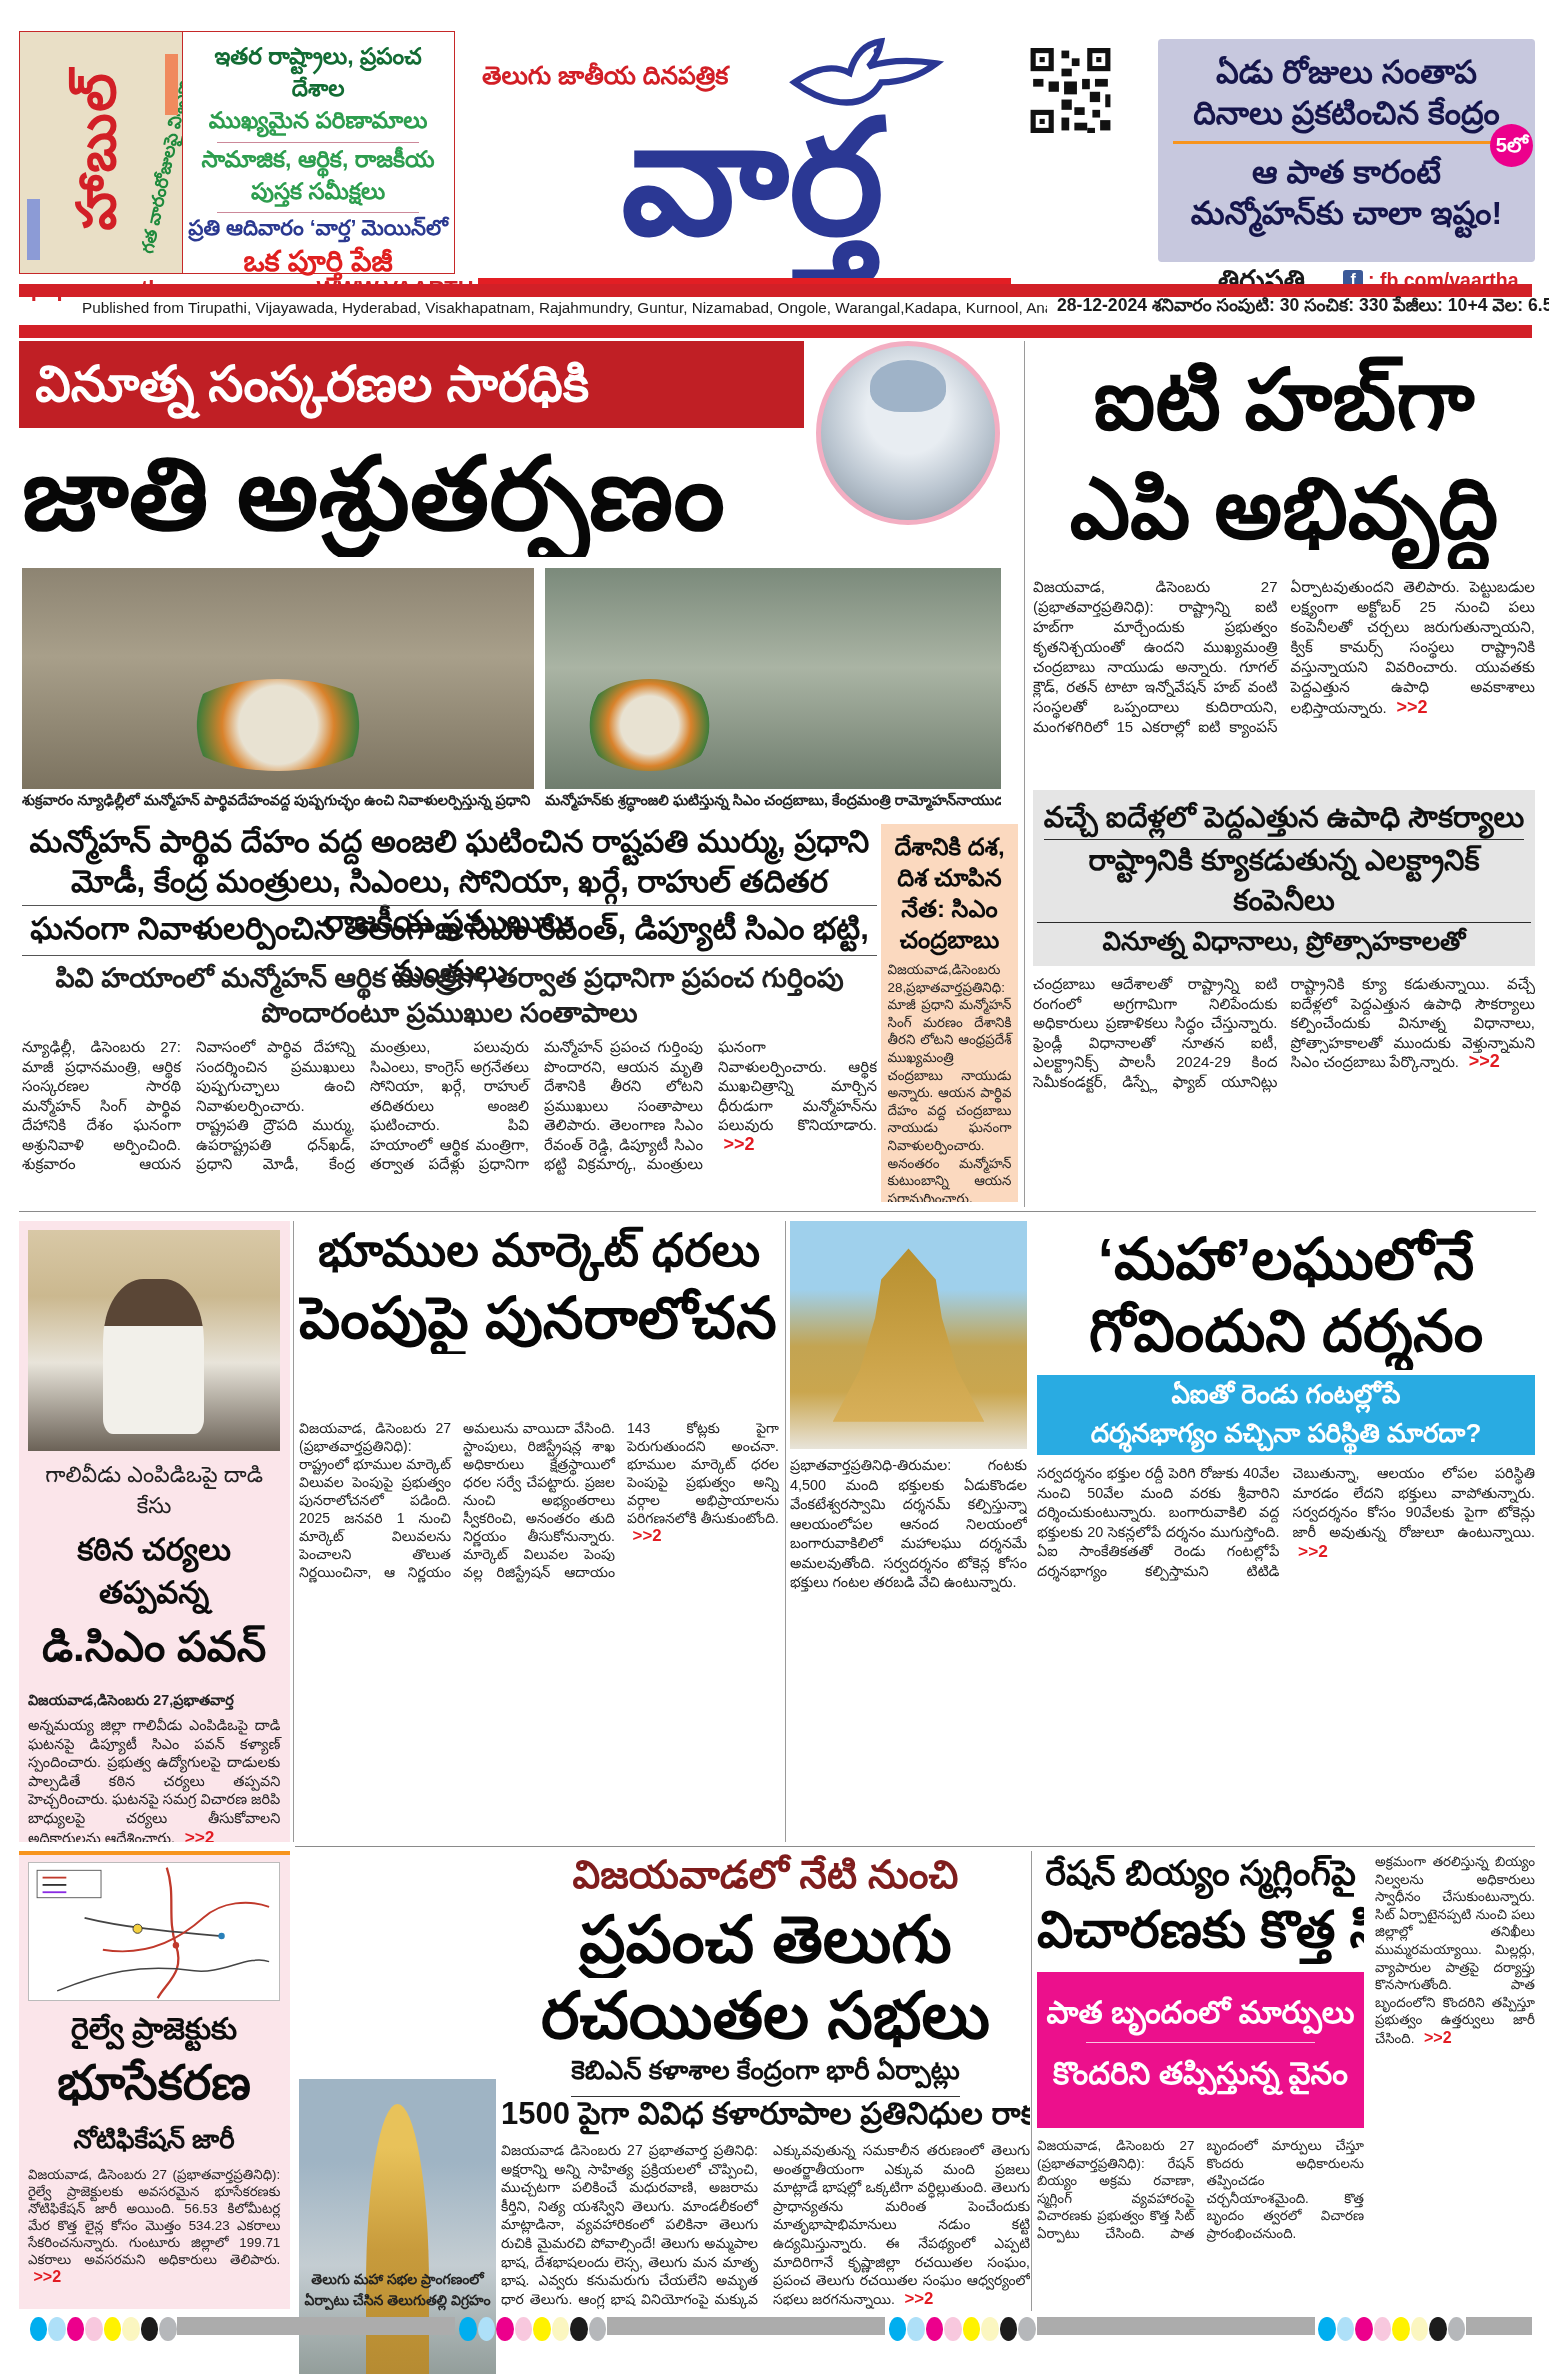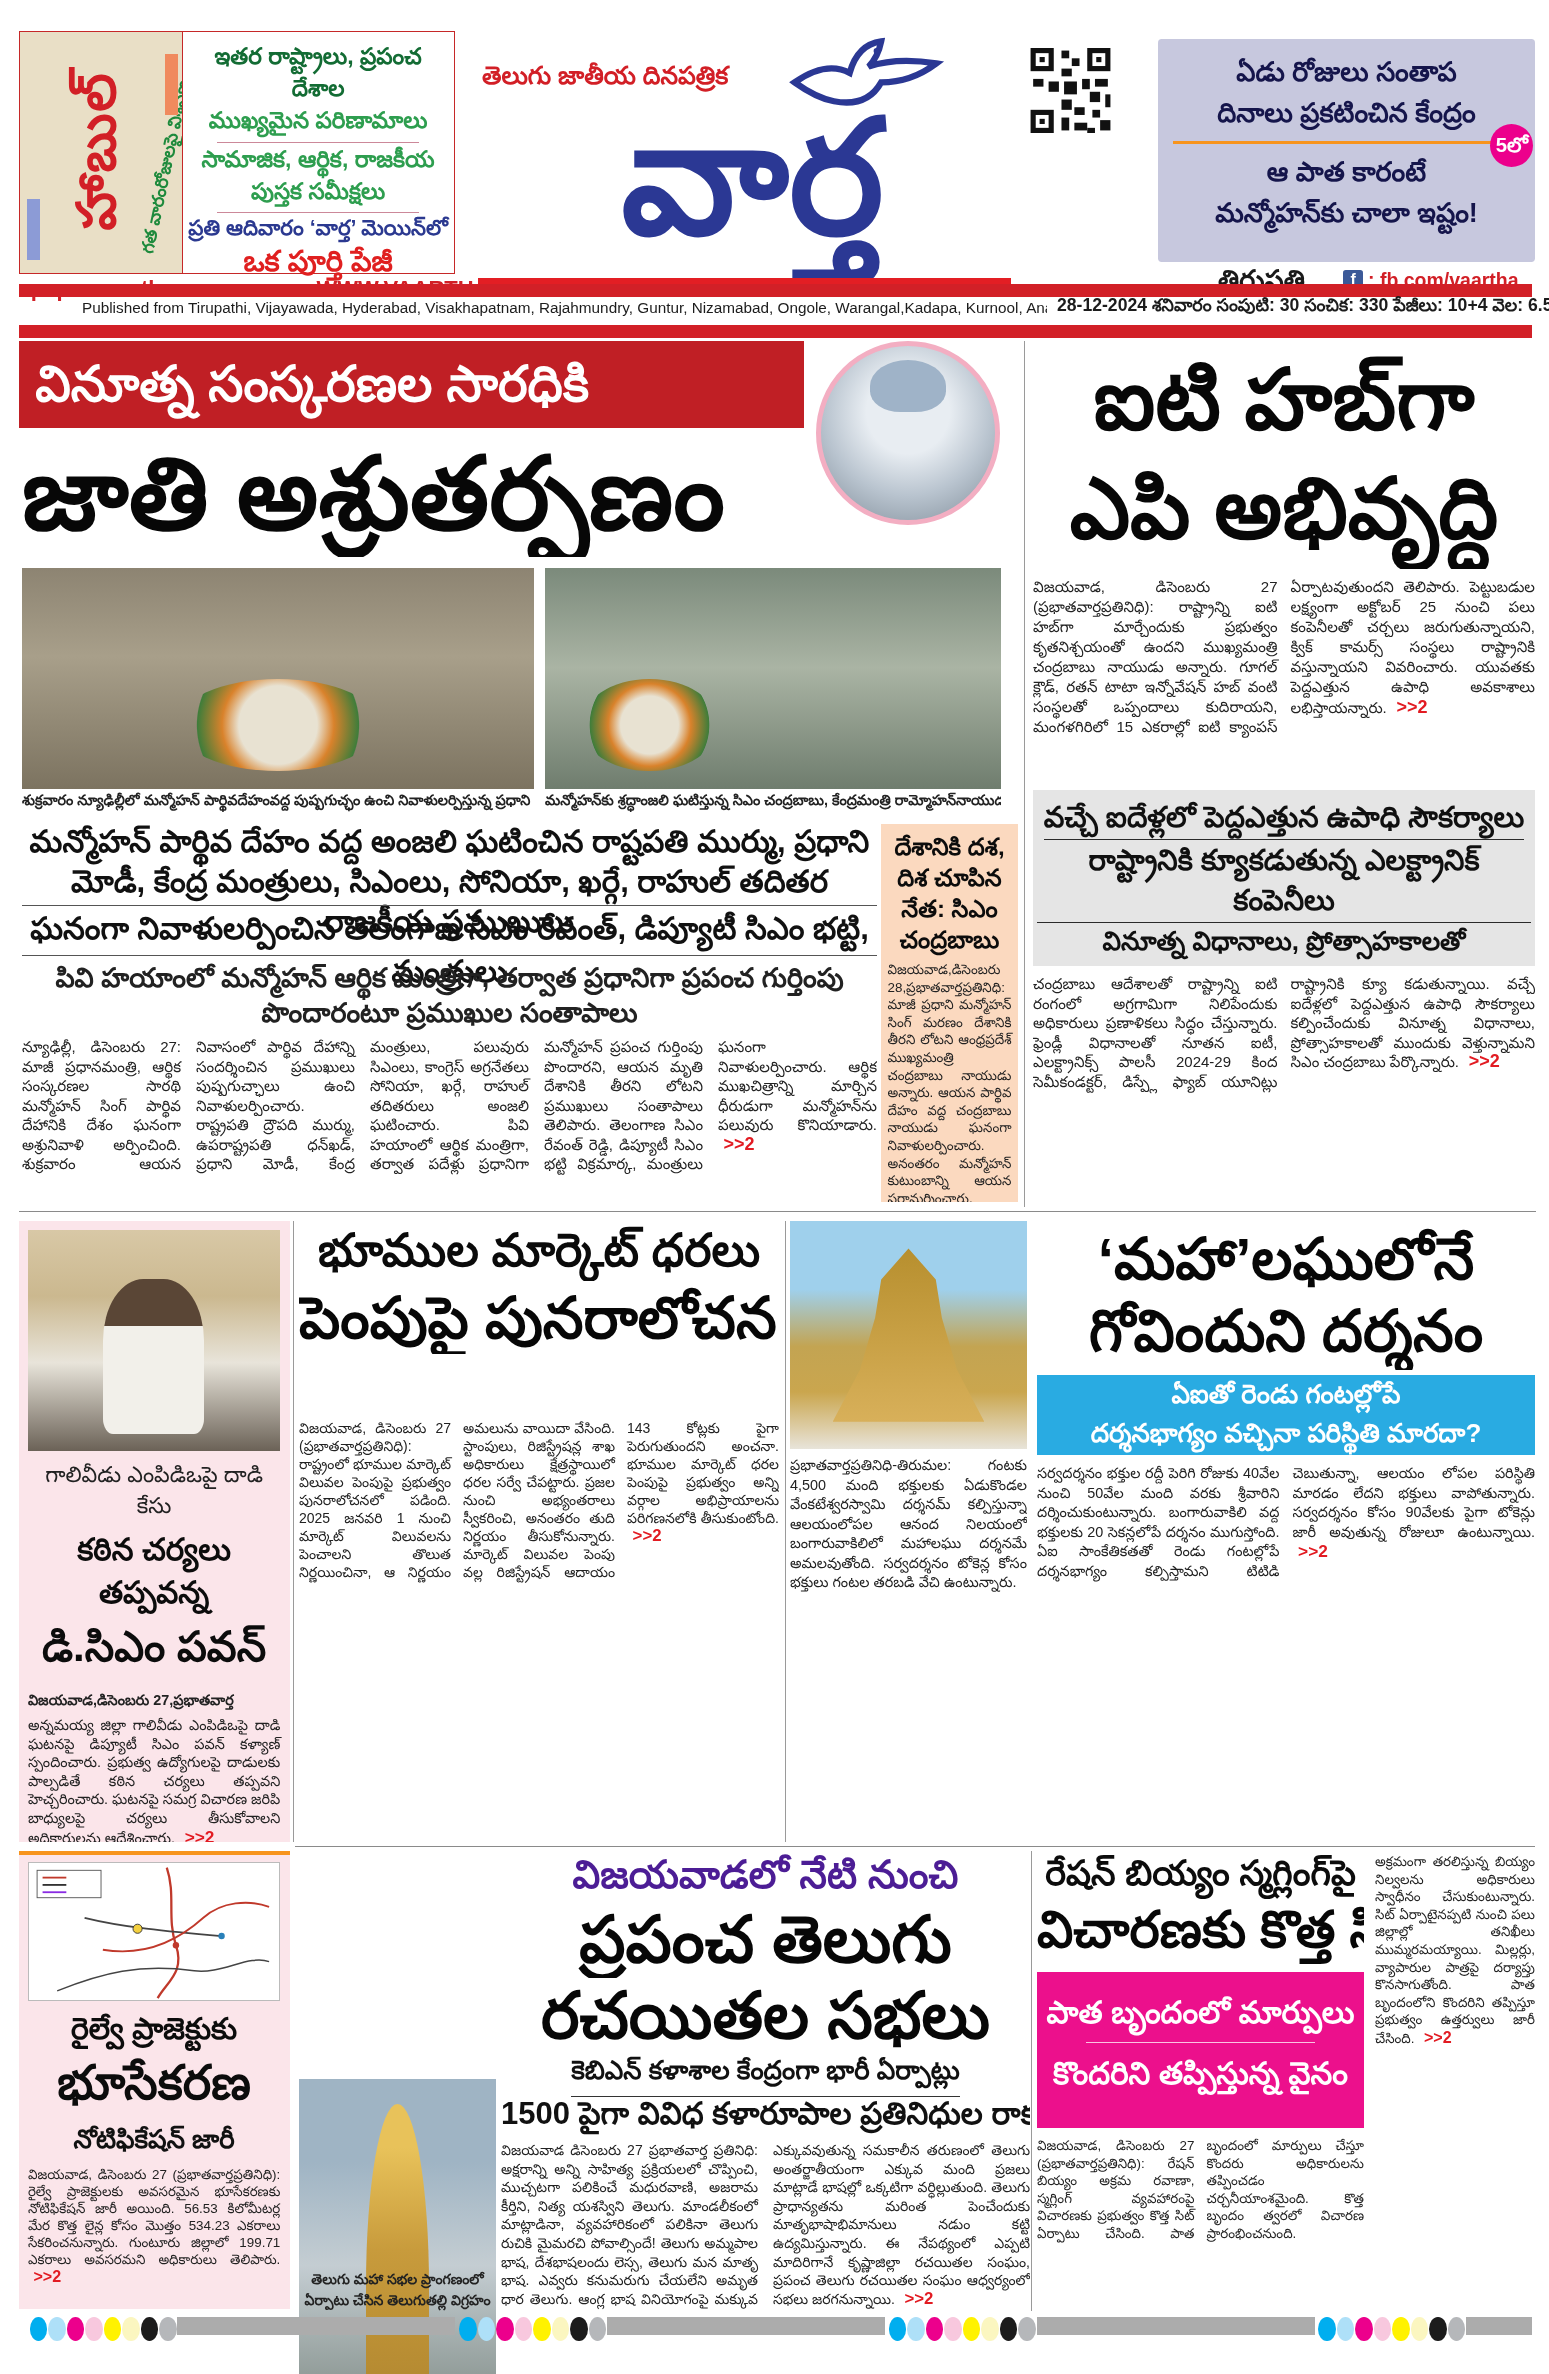--- a/index.html
+++ b/index.html
@@ -25,21 +25,21 @@
   .promo-div{border-top:0.9px solid #cc8899;width:78%;margin:2.8px auto;}
   .promo-l5{color:#2b3990;font-weight:700;font-size:21.3px;}
   .promo-l6{color:#e02020;font-weight:900;font-size:29px;}
   .epaper-row{left:18.6px;top:276px;width:761px;height:24px;font-weight:800;font-size:22px;color:#d21f26;}
   .epaper-row .u2{margin-left:85px;}
   .tagline{left:482px;top:61px;width:315px;color:#d21f26;font-weight:800;font-size:25px;}
   .logo-text{left:478px;top:85px;width:549px;height:197px;color:#2b3894;font-weight:900;font-size:160px;line-height:186px;text-align:center;overflow:hidden;}
   .logo-underline{left:478px;top:278px;width:533px;height:8.3px;background:#e31e24;}
   .lav-box{left:1158px;top:39px;width:377px;height:223px;background:#c7c8de;border-radius:3.7px;padding:13px 7.4px 9.3px 7.4px;
     text-align:center;color:#15154b;font-weight:800;position:absolute;}
-  .lav-l{font-size:27px;line-height:41px;text-align:center;}
+  .lav-l{font-size:32px;line-height:41px;text-align:center;}
   .lav-div{border-top:3.7px solid #f7941d;width:96%;margin:7.4px auto;position:relative;}
   .lav-badge{position:absolute;right:-13px;top:-20.4px;width:43px;height:43px;border-radius:50%;background:#ec008c;color:#fff;
     font-size:20.4px;font-weight:900;line-height:43px;text-align:center;}
   .edition{left:1178px;top:265px;width:167px;font-size:27px;font-weight:800;color:#1a1a1a;text-align:center;}
   .fb-row{left:1343px;top:269px;width:197px;display:flex;align-items:center;gap:4.6px;}
   .fb-ic{width:20.4px;height:20.4px;background:#3b5998;color:#fff;font-weight:900;font-size:16px;text-align:center;line-height:20.4px;border-radius:2.8px;}
   .fb-tx{color:#d21f26;font-weight:800;font-size:19.5px;}
   .rule-red{left:18.6px;width:1513px;height:13px;background:#d22027;}
   .pub-line{left:82px;top:299px;width:965px;font-size:15.3px;color:#1c1c1c;white-space:nowrap;overflow:hidden;}
   .issue-info{left:1057px;top:295px;width:478px;font-size:17.6px;font-weight:800;color:#1c1c1c;white-space:nowrap;}
@@ -104,21 +104,21 @@
   .rail-box{left:18.6px;top:1851px;width:271px;height:458px;padding:7.4px 9.3px 5.6px 9.3px;border-top:4.6px solid #f7941d;overflow:hidden;}
   .map{width:252px;height:139px;background:#fff;border:0.9px solid #bbb;}
   .rail-h1{font-size:30px;font-weight:600;text-align:center;margin-top:7.4px;color:#0c0c0c;}
   .rail-h2{font-size:48px;font-weight:900;text-align:center;margin-top:1.9px;color:#0c0c0c;}
   .rail-h3{font-size:26px;font-weight:600;text-align:center;margin-top:1.9px;color:#111;}
   .rail-body{font-size:13.4px;line-height:17px;color:#222;text-align:justify;margin-top:5.6px;}
   .ph-statue{left:299px;top:1851px;width:197px;height:414px;background:linear-gradient(180deg,#9fb4c4 0 20%,#c4cdd2 45%,#5d6a5e 100%);position:relative;}
   .statue-fig{position:absolute;left:34%;top:6%;width:32%;height:88%;border-radius:50% 50% 6% 6%;
     background:linear-gradient(180deg,#e8c25a 0 12%,#c89b3c 40%,#a87f2a 100%);}
   .statue-cap{left:299px;top:2269px;width:197px;height:45px;font-size:14px;font-weight:700;line-height:21.3px;color:#222;text-align:center;overflow:hidden;}
-  .wr-h1{left:501px;top:1853px;width:529px;height:48px;font-size:39px;font-weight:600;text-align:center;color:#4c1d95;white-space:nowrap;overflow:hidden;}
+  .wr-h1{left:501px;top:1853px;width:529px;height:48px;font-size:39px;font-weight:600;text-align:center;color:#7f1d1d;white-space:nowrap;overflow:hidden;}
   .wr-h2{left:501px;top:1902px;width:529px;height:76px;font-size:65px;font-weight:900;text-align:center;color:#070707;white-space:nowrap;overflow:hidden;}
   .wr-h3{left:501px;top:1978px;width:529px;height:76px;font-size:65px;font-weight:900;text-align:center;color:#070707;white-space:nowrap;overflow:hidden;}
   .wr-s1{left:501px;top:2055px;width:529px;height:37px;font-size:26px;font-weight:700;text-align:center;color:#111;}
   .wr-s1 span{display:inline-block;border-bottom:1.9px solid #333;padding-bottom:3.7px;}
   .wr-s2{left:501px;top:2096px;width:529px;height:41px;font-size:31px;font-weight:600;text-align:center;color:#111;white-space:nowrap;overflow:hidden;}
   .wr-body{left:501px;top:2141px;width:529px;height:171px;column-count:2;column-gap:15px;font-size:14px;line-height:18.6px;color:#222;overflow:hidden;}
   .sit-h1{left:1037px;top:1853px;width:327px;height:46px;font-size:35px;font-weight:800;text-align:center;color:#0c0c0c;white-space:nowrap;overflow:hidden;}
   .sit-h2{left:1037px;top:1900px;width:327px;height:65px;font-size:51px;font-weight:900;text-align:center;color:#070707;white-space:nowrap;overflow:hidden;}
   .sit-pink{left:1037px;top:1972px;width:327px;height:156px;background:#ec108c;color:#fff;text-align:center;padding-top:20px;overflow:hidden;}
   .sit-pink .l{font-size:31px;font-weight:700;line-height:41px;white-space:nowrap;}

